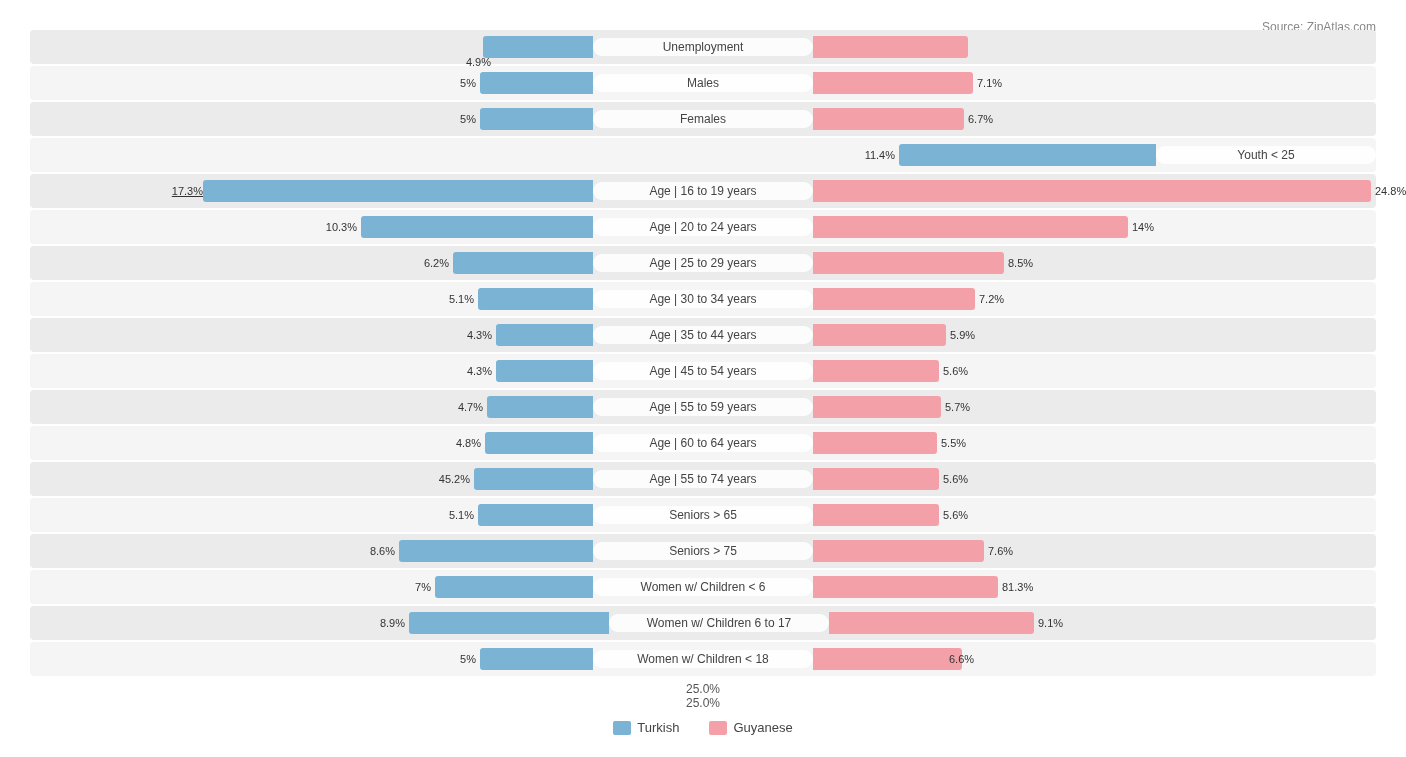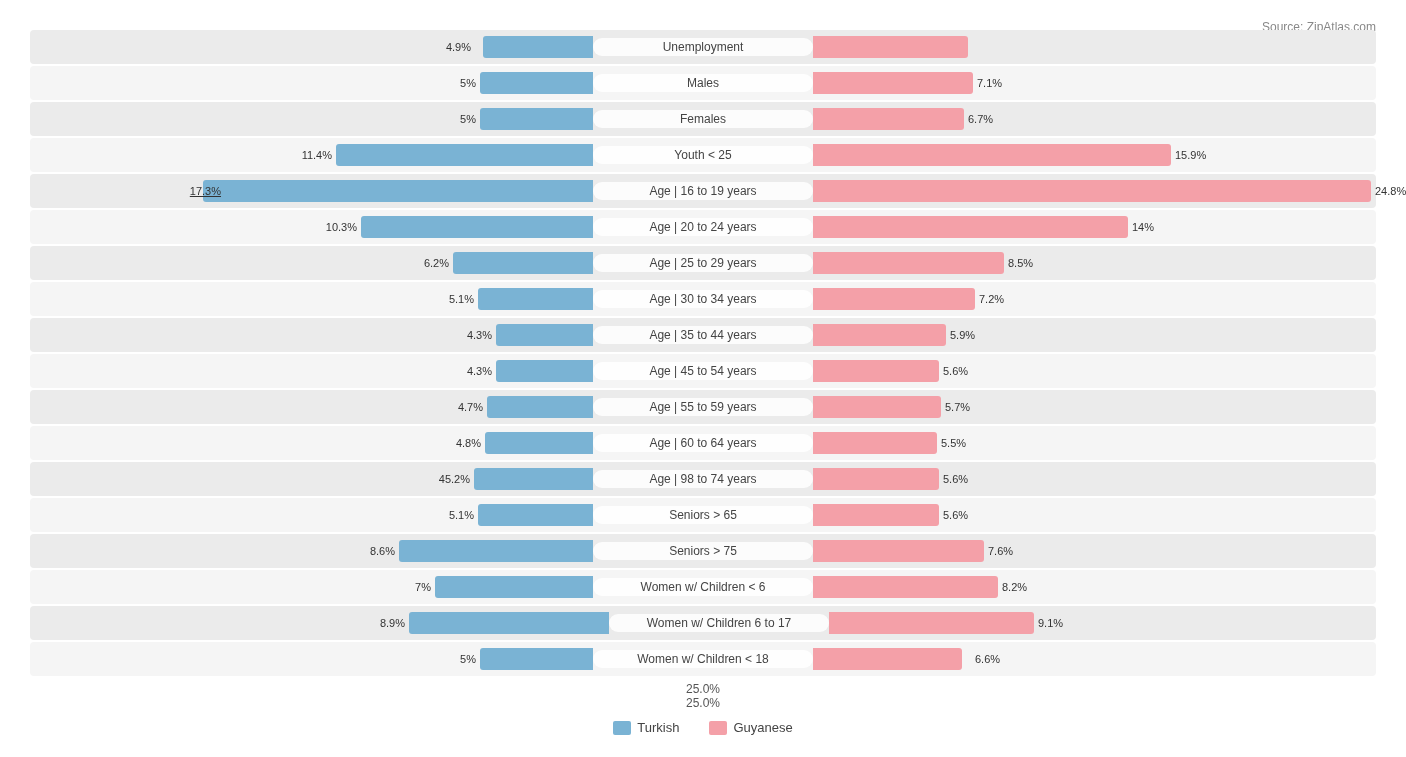--- a/index.html
+++ b/index.html
@@ -173,21 +173,21 @@
 <div class="chart-container">
   <div class="chart-source">Source: ZipAtlas.com</div>
 
   <div class="chart-area" id="chart-area">
 
   <div class="bar-row">
     <div class="row-inner">
       <div class="left-section" style="position:relative; height:100%;">
         <div class="bar-left" style="width:110px; background:#7ab3d4;">
         </div>
-        <span class="val-left" style="right:122px;">
+        <span class="val-left" style="right:102px;margin-top:15px;">
           4.9%
         </span>
       </div>
       <div class="label-center">Unemployment</div>
       <div class="right-section" style="position:relative; height:100%;">
         <div class="bar-right" style="width:155px; background:#f4a0a8;">
         </div>
         <span class="val-right" style="left:159px;margin-top:36px;">
           6.9%
         </span>
@@ -235,35 +235,28 @@
       <div class="bar-row">
     <div class="row-inner">
       <div class="left-section" style="position:relative; height:100%;">
         <div class="bar-left" style="width:257px; background:#7ab3d4;">
         </div>
         <span class="val-left" style="right:261px;">
           11.4%
         </span>
       </div>
       <div class="label-center">Youth &lt; 25</div>
-      <div class="right-section" style="position:relative; height:100%;">
-        <div class="bar-right" style="width:358px; background:#f4a0a8;">
-        </div>
-        <span class="val-right" style="left:362px;">
-          15.9%
-        </span>
-      </div>
     </div>
   </div>
       <div class="bar-row">
     <div class="row-inner">
       <div class="left-section" style="position:relative; height:100%;">
         <div class="bar-left" style="width:390px; background:#7ab3d4;">
         </div>
-        <span class="val-left" style="right:372px; color:#333;text-decoration:underline;">
+        <span class="val-left" style="right:390px; color:#333;text-decoration:underline;">
           17.3%
         </span>
       </div>
       <div class="label-center">Age | 16 to 19 years</div>
       <div class="right-section" style="position:relative; height:100%;">
         <div class="bar-right" style="width:558px; background:#f4a0a8;">
         </div>
         <span class="val-right" style="left:562px;">
           24.8%
         </span>
@@ -405,21 +398,21 @@
   </div>
       <div class="bar-row">
     <div class="row-inner">
       <div class="left-section" style="position:relative; height:100%;">
         <div class="bar-left" style="width:119px; background:#7ab3d4;">
         </div>
         <span class="val-left" style="right:123px;">
           45.2%
         </span>
       </div>
-      <div class="label-center">Age | 98 to 74 years</div>
+      <div class="label-center">Age | 55 to 74 years</div>
       <div class="right-section" style="position:relative; height:100%;">
         <div class="bar-right" style="width:126px; background:#f4a0a8;">
         </div>
         <span class="val-right" style="left:130px;">
           5.6%
         </span>
       </div>
     </div>
   </div>
       <div class="bar-row">
@@ -467,21 +460,21 @@
         </div>
         <span class="val-left" style="right:162px;">
           7%
         </span>
       </div>
       <div class="label-center">Women w/ Children &lt; 6</div>
       <div class="right-section" style="position:relative; height:100%;">
         <div class="bar-right" style="width:185px; background:#f4a0a8;">
         </div>
         <span class="val-right" style="left:189px;">
-          8.2%
+          81.3%
         </span>
       </div>
     </div>
   </div>
       <div class="bar-row">
     <div class="row-inner">
       <div class="left-section" style="position:relative; height:100%;padding-left:32px;">
         <div class="bar-left" style="width:200px; background:#7ab3d4;">
         </div>
         <span class="val-left" style="right:204px;">
@@ -504,21 +497,21 @@
         <div class="bar-left" style="width:113px; background:#7ab3d4;">
         </div>
         <span class="val-left" style="right:117px;">
           5%
         </span>
       </div>
       <div class="label-center">Women w/ Children &lt; 18</div>
       <div class="right-section" style="position:relative; height:100%;">
         <div class="bar-right" style="width:149px; background:#f4a0a8;">
         </div>
-        <span class="val-right" style="left:162px;">
+        <span class="val-right" style="left:136px;">
           6.6%
         </span>
       </div>
     </div>
   </div>
     </div>
 
   <div class="axis-row">
     <div class="axis-left">
       <span>25.0%</span>

